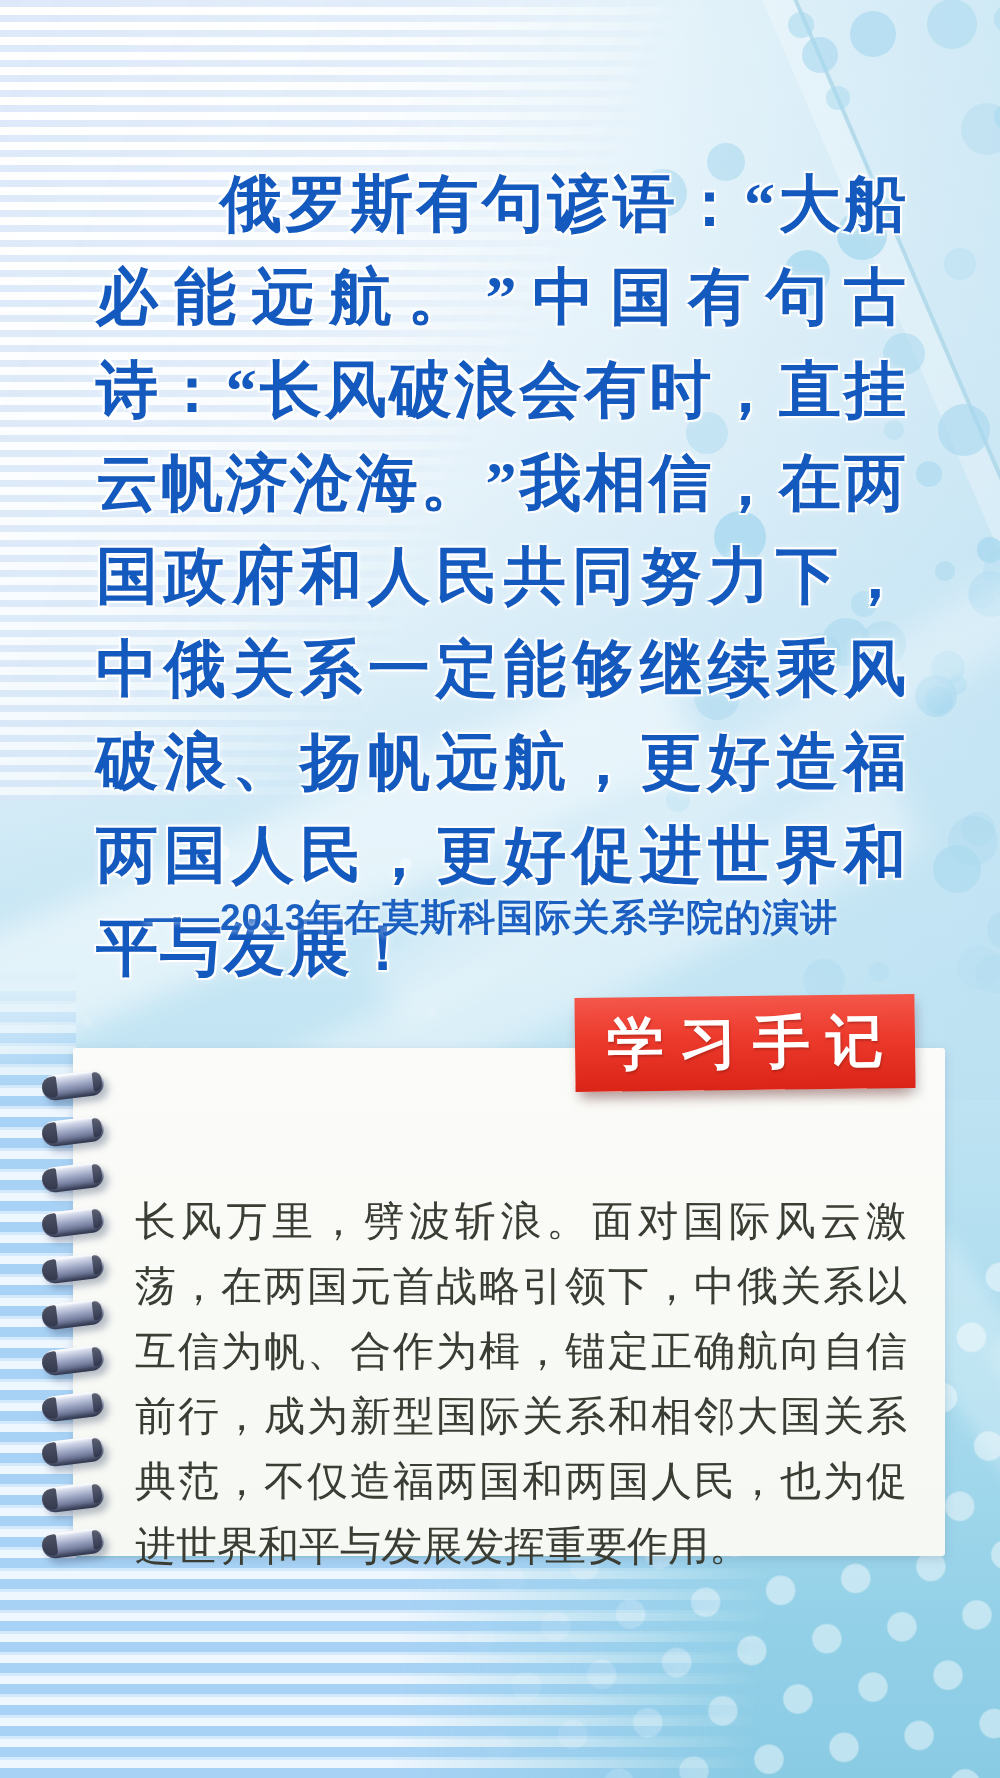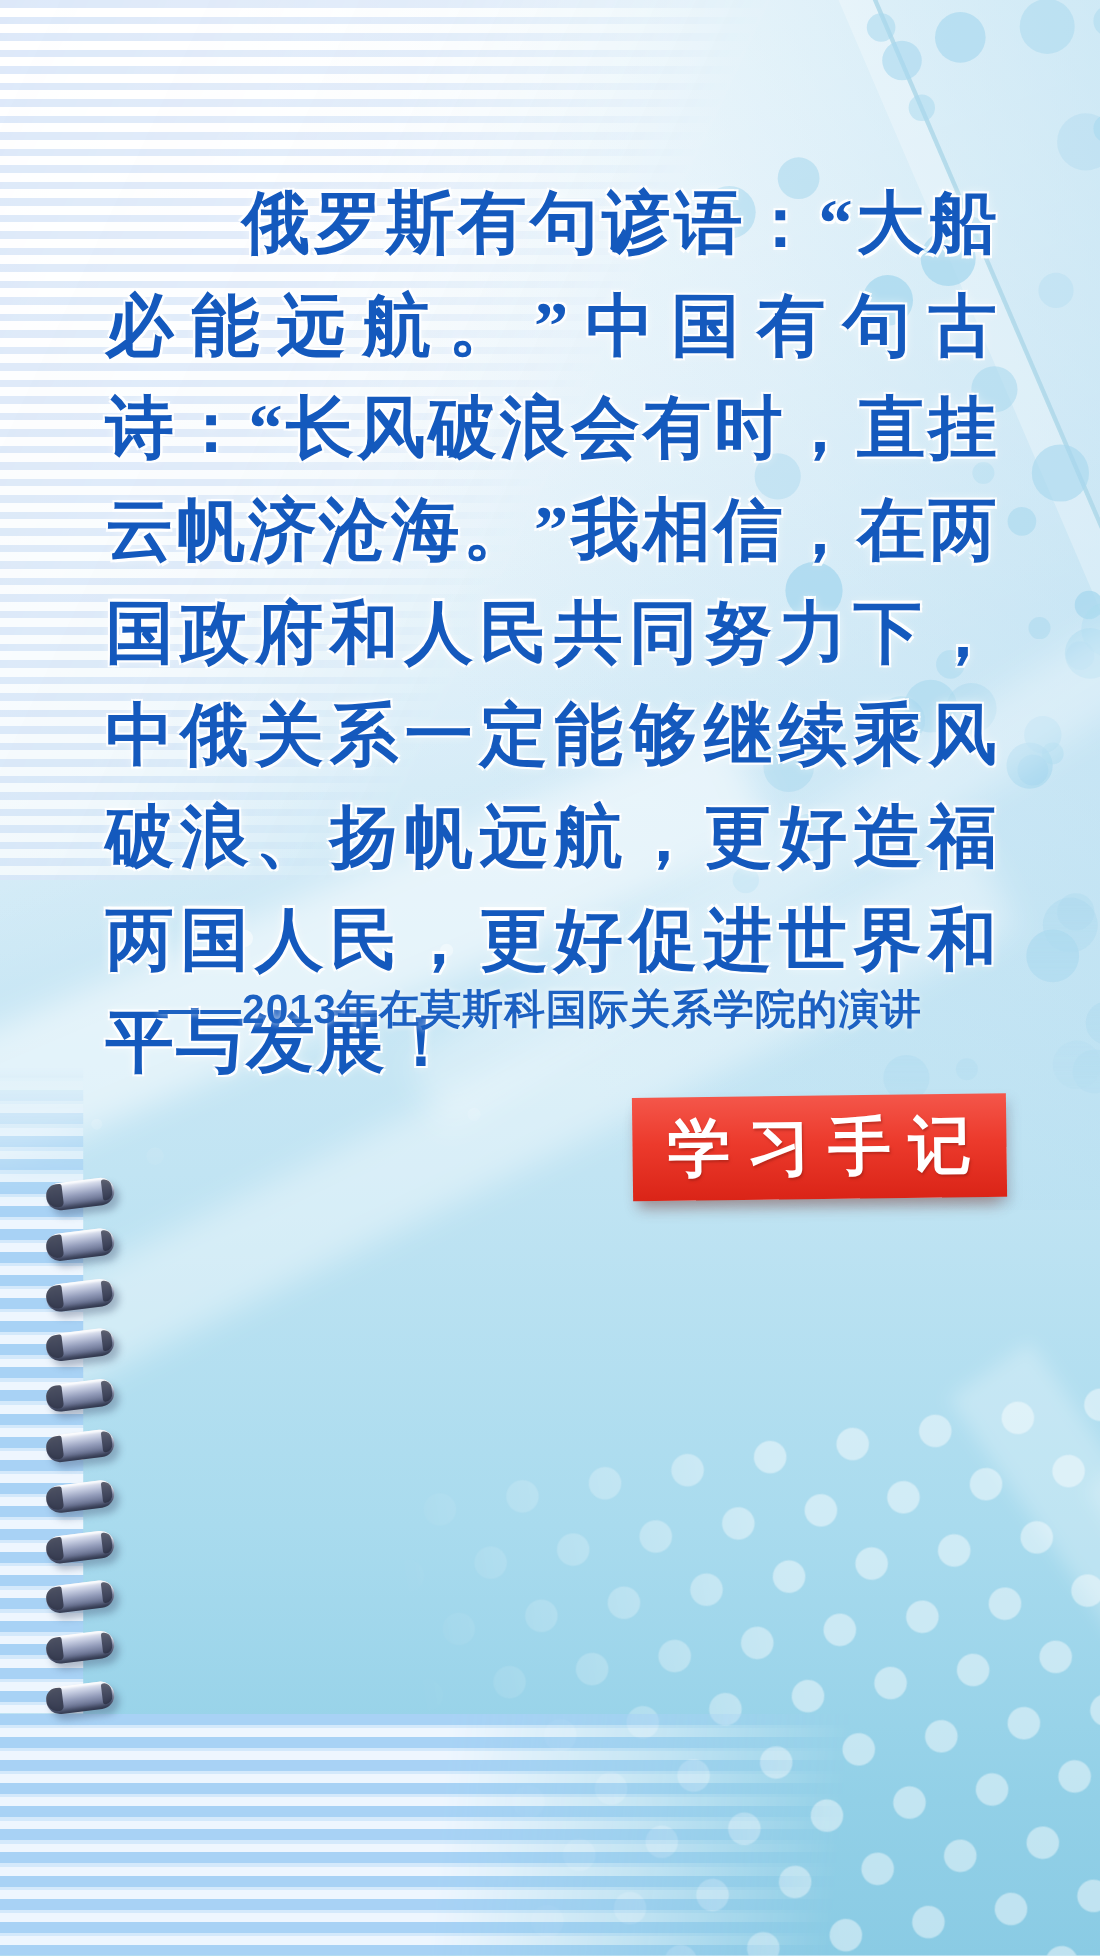--- a/index.html
+++ b/index.html
@@ -208,20 +208,23 @@
   <div class="band b3"></div>
   <div class="dots-bottom"></div>
   <div class="band b4"></div>
   <div class="band b5"></div>
   <div class="stripes-leftcol"></div>
   <div class="stripes-bottom"></div>
 
   <p class="quote" style="color: rgb(20, 89, 189);">俄罗斯有句谚语：“大船必能远航。”中国有句古诗：“长风破浪会有时，直挂云帆济沧海。”我相信，在两国政府和人民共同努力下，中俄关系一定能够继续乘风破浪、扬帆远航，更好造福两国人民，更好促进世界和平与发展！</p>
   <div class="attribution">——2013年在莫斯科国际关系学院的演讲</div>
 
+  <div class="card">
+    <p class="note-text" style="color: rgb(58, 61, 51);">长风万里，劈波斩浪。面对国际风云激荡，在两国元首战略引领下，中俄关系以互信为帆、合作为楫，锚定正确航向自信前行，成为新型国际关系和相邻大国关系典范，不仅造福两国和两国人民，也为促进世界和平与发展发挥重要作用。</p>
+  </div>
   <div id="rings">
       <div class="ring" style="top: 1073px;"></div>
       <div class="ring" style="top: 1118.8px;"></div>
       <div class="ring" style="top: 1164.6px;"></div>
       <div class="ring" style="top: 1210.4px;"></div>
       <div class="ring" style="top: 1256.2px;"></div>
       <div class="ring" style="top: 1302px;"></div>
       <div class="ring" style="top: 1347.8px;"></div>
       <div class="ring" style="top: 1393.6px;"></div>
       <div class="ring" style="top: 1439.4px;"></div>

